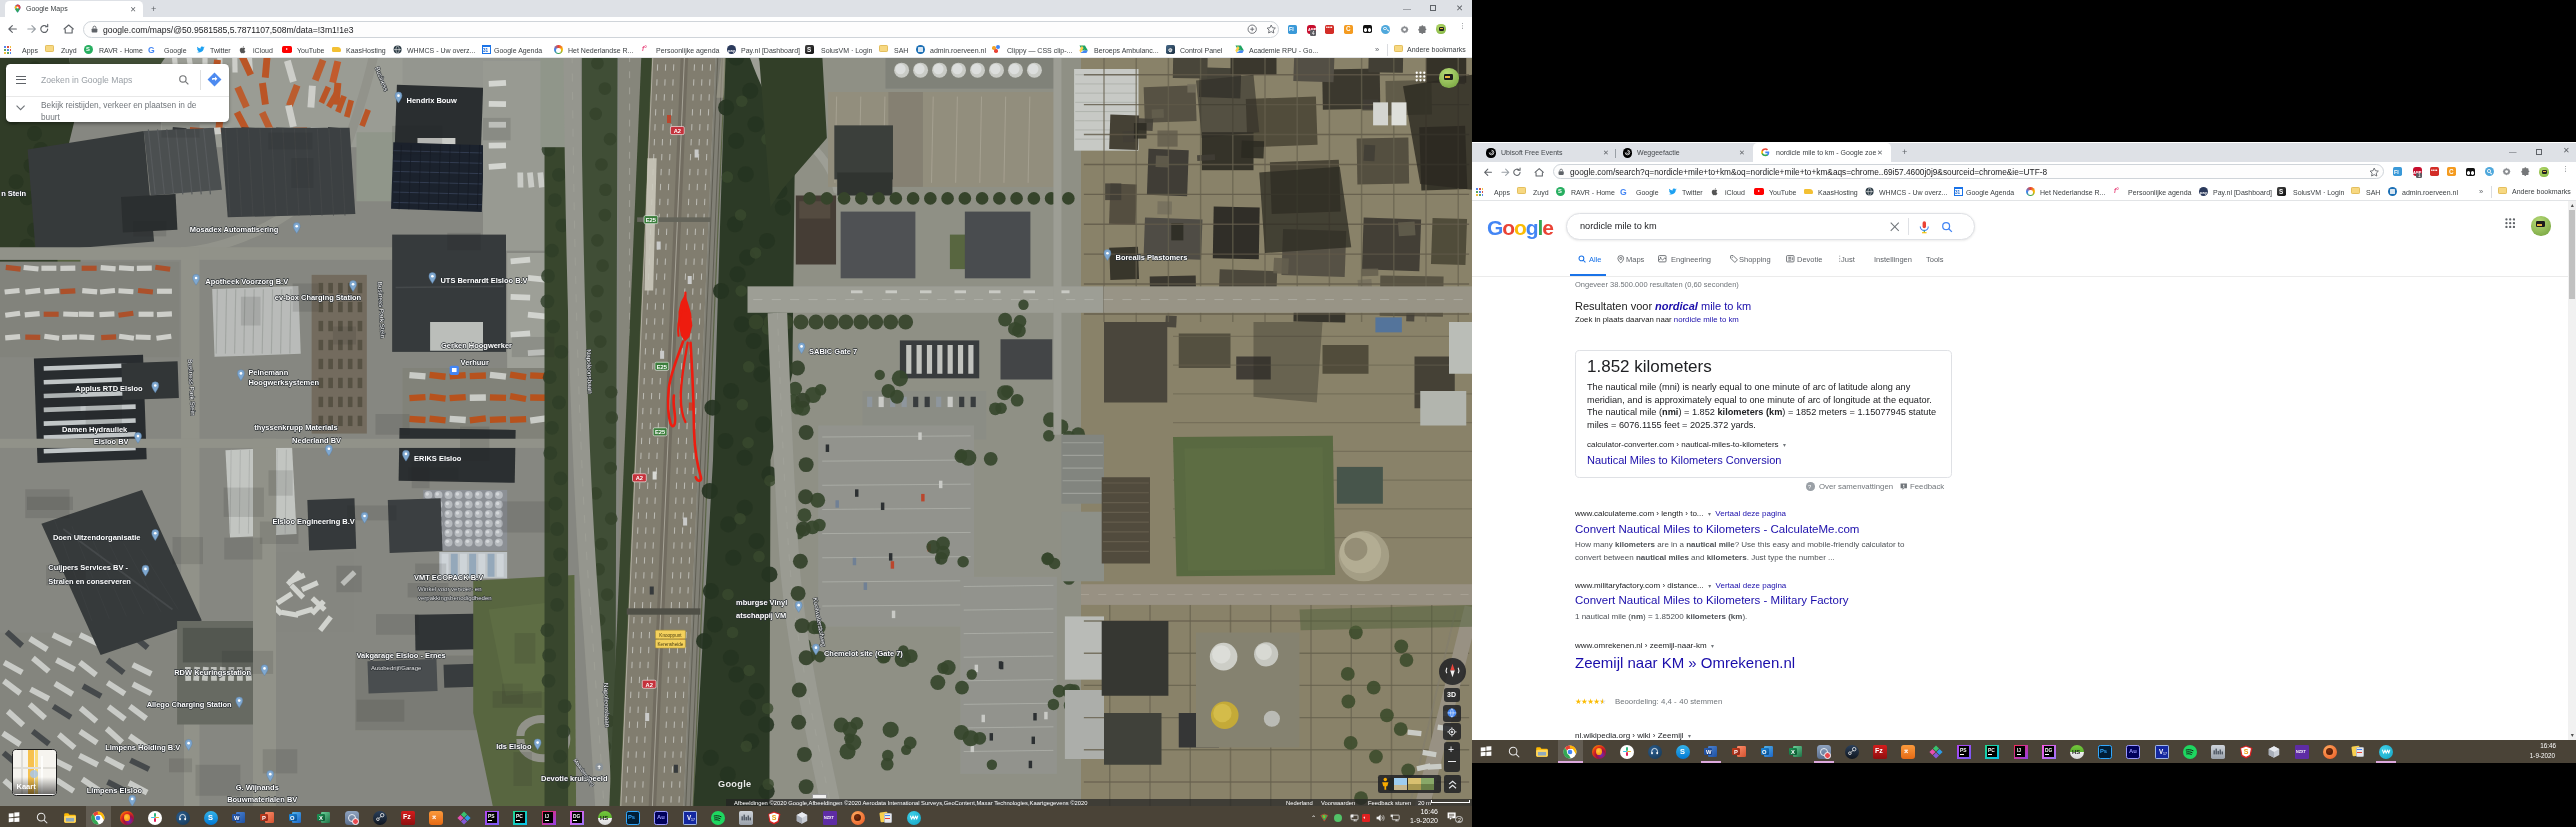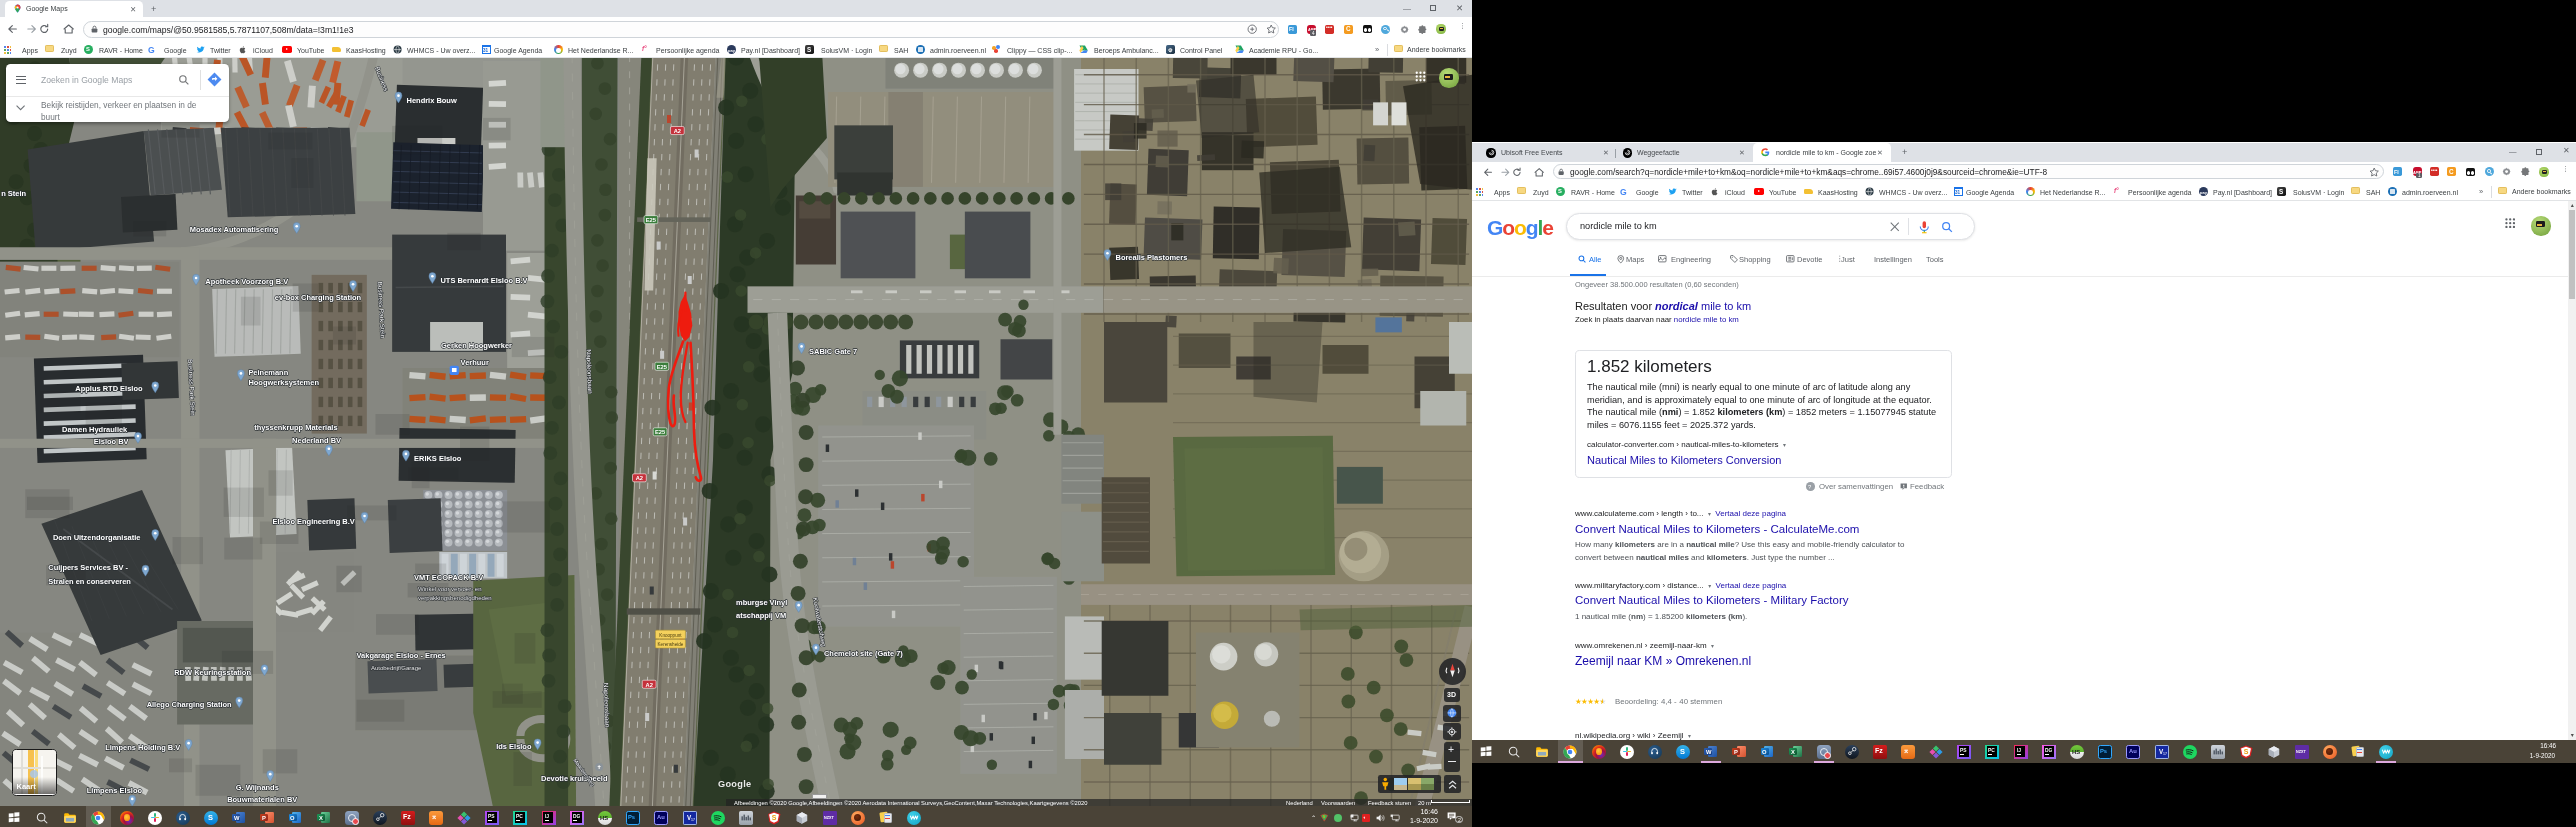--- a/index.html
+++ b/index.html
@@ -1865,21 +1865,21 @@
       <rect x="5.5" y="6.6" width="2" height="1.4" fill="#fff"></rect>
     </svg>
 <div class="ab tx" style="left:438px;top:340px;font-size:7.8px;color:#70757a">Feedback</div>
     <div class="ab tx" style="left:103px;top:367px;font-size:8px;color:#202124">www.calculateme.com › length › to...&nbsp;&nbsp;<span style="color:#70757a;font-size:5.8px">▾</span>&nbsp;&nbsp;<span style="color:#1a0dab">Vertaal deze pagina</span></div>
     <div class="ab tx" style="left:103px;top:381px;font-size:11.5px;color:#1a0dab">Convert Nautical Miles to Kilometers - CalculateMe.com</div>
     <div class="ab tx" style="left:103px;top:397px;font-size:8px;color:#4d5156;line-height:12.6px;white-space:normal;width:362px">How many <b>kilometers</b> are in a <b>nautical mile</b>? Use this easy and mobile-friendly calculator to<br>convert between <b>nautical miles</b> and <b>kilometers</b>. Just type the number ...</div>
     <div class="ab tx" style="left:103px;top:439px;font-size:8px;color:#202124">www.militaryfactory.com › distance...&nbsp;&nbsp;<span style="color:#70757a;font-size:5.8px">▾</span>&nbsp;&nbsp;<span style="color:#1a0dab">Vertaal deze pagina</span></div>
     <div class="ab tx" style="left:103px;top:452px;font-size:11.5px;color:#1a0dab">Convert Nautical Miles to Kilometers - Military Factory</div>
     <div class="ab tx" style="left:103px;top:469px;font-size:8px;color:#4d5156;line-height:12.6px;white-space:normal;width:357px">1 nautical mile (<b>nm</b>) = 1.85200 <b>kilometers (km</b>).</div>
     <div class="ab tx" style="left:103px;top:499px;font-size:8px;color:#202124">www.omrekenen.nl › zeemijl-naar-km&nbsp;&nbsp;<span style="color:#70757a;font-size:5.8px">▾</span></div>
-    <div class="ab tx" style="left:103px;top:512px;font-size:12px;color:#1a0dab">Zeemijl naar KM » Omrekenen.nl</div>
+    <div class="ab tx" style="left:103px;top:512px;font-size:15px;color:#1a0dab">Zeemijl naar KM » Omrekenen.nl</div>
     <div class="ab tx" style="left:103px;top:555px;font-size:7.5px;color:#fbbc04;letter-spacing:-0.6px">★★★★<span style="position:relative;display:inline-block;color:#dadce0">★<span style="position:absolute;left:0;top:0;width:55%;overflow:hidden;color:#fbbc04">★</span></span></div>
 <div class="ab tx" style="left:143px;top:555px;font-size:7.8px;color:#70757a">Beoordeling: 4,4 -  40 stemmen</div>
     <div class="ab tx" style="left:103px;top:589px;font-size:8px;color:#202124">nl.wikipedia.org › wiki › Zeemijl&nbsp;&nbsp;<span style="color:#70757a;font-size:5.8px">▾</span></div>
   <div class="ab" style="left:1096px;top:59px;width:8px;height:539px;background:#f1f1f1">
     <div class="ab tx" style="left:1.7px;top:1.2px;font-size:5.2px;color:#505050">▲</div>
     <div class="ab" style="left:1.2px;top:8.6px;width:5.8px;height:89px;background:#c1c1c1"></div>
     <div class="ab tx" style="left:1.7px;top:531px;font-size:5.2px;color:#505050">▼</div>
   </div>
   <div class="ab" style="left:0;top:598px;width:1104px;height:23px;background:#4a4337"><div class="ab" style="left:86px;top:0;width:25px;height:22.4px;background:rgba(255,255,255,0.14)"></div>
 <svg class="ab" style="left:7px;top:4.6px;" width="14" height="14" viewBox="0 0 24 24">

